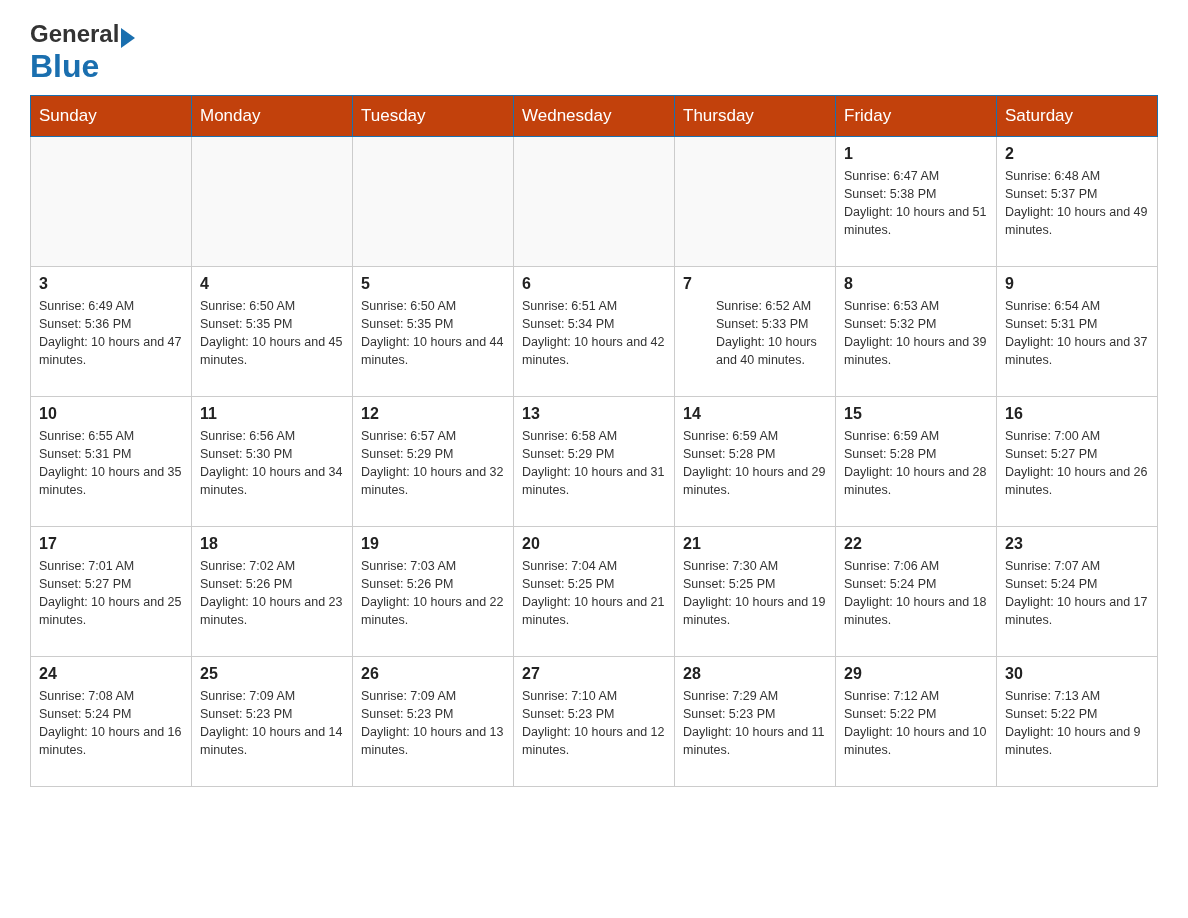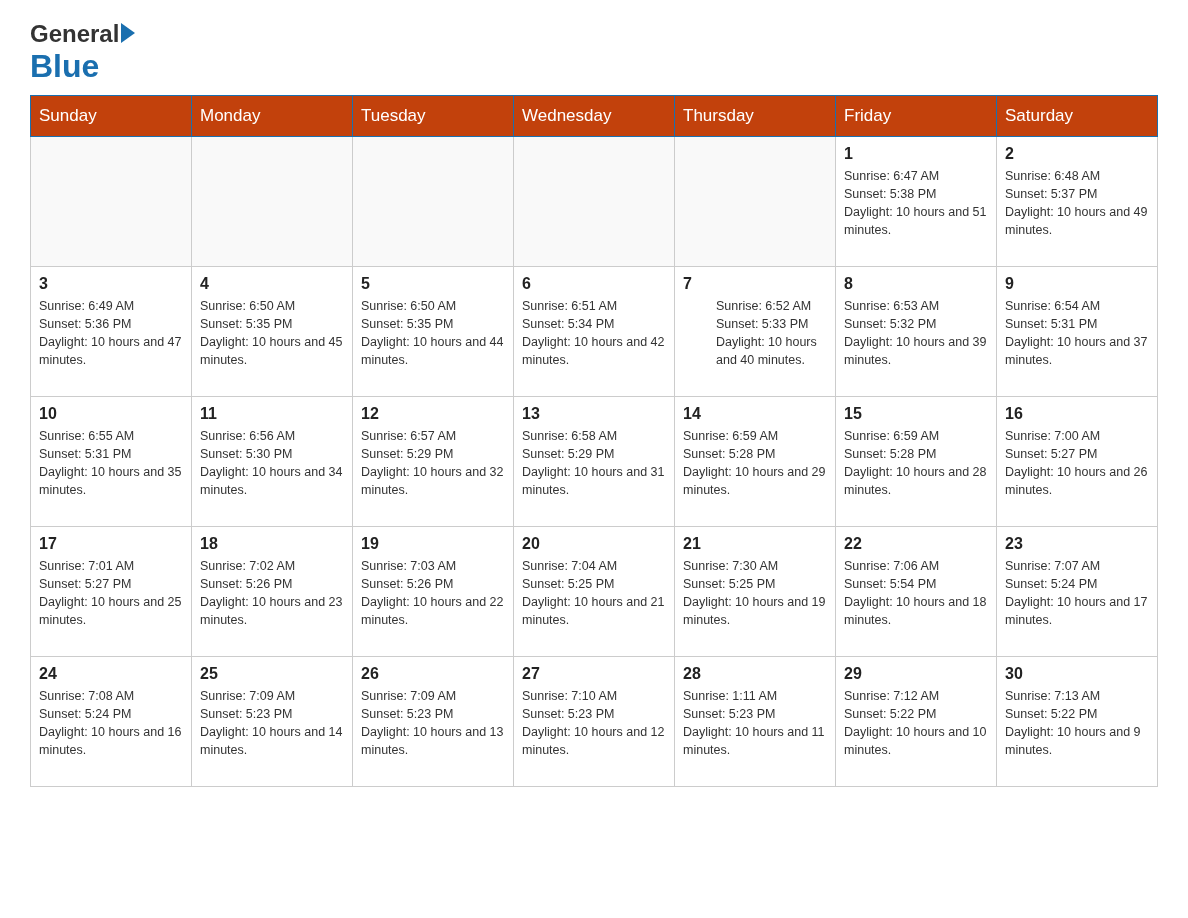--- a/index.html
+++ b/index.html
@@ -67,21 +67,21 @@
       margin-bottom: 4px;
       display: block;
     }
     .day-info {
       font-size: 12.5px;
       color: #333;
       line-height: 1.45;
     }
     .logo-row {
       display: flex;
-      align-items: center;
+      align-items: flex-end;
     }
     .logo-general {
       font-size: 24px;
       font-weight: bold;
       color: #333;
     }
     .logo-blue-text {
       font-size: 32px;
       font-weight: bold;
       color: #1a6faf;
@@ -264,21 +264,21 @@
         </td>
         <td>
           <span class="day-num">21</span>
           <div class="day-info" style="white-space: pre-line;">Sunrise: 7:30 AM
 Sunset: 5:25 PM
 Daylight: 10 hours and 19 minutes.</div>
         </td>
         <td>
           <span class="day-num">22</span>
           <div class="day-info" style="white-space: pre-line;">Sunrise: 7:06 AM
-Sunset: 5:54 PM
+Sunset: 5:24 PM
 Daylight: 10 hours and 18 minutes.</div>
         </td>
         <td>
           <span class="day-num">23</span>
           <div class="day-info" style="white-space: pre-line;">Sunrise: 7:07 AM
 Sunset: 5:24 PM
 Daylight: 10 hours and 17 minutes.</div>
         </td>
       </tr>
       <tr>
@@ -301,21 +301,21 @@
 Daylight: 10 hours and 13 minutes.</div>
         </td>
         <td>
           <span class="day-num">27</span>
           <div class="day-info" style="white-space: pre-line;">Sunrise: 7:10 AM
 Sunset: 5:23 PM
 Daylight: 10 hours and 12 minutes.</div>
         </td>
         <td>
           <span class="day-num">28</span>
-          <div class="day-info" style="white-space: pre-line;">Sunrise: 1:11 AM
+          <div class="day-info" style="white-space: pre-line;">Sunrise: 7:29 AM
 Sunset: 5:23 PM
 Daylight: 10 hours and 11 minutes.</div>
         </td>
         <td>
           <span class="day-num">29</span>
           <div class="day-info" style="white-space: pre-line;">Sunrise: 7:12 AM
 Sunset: 5:22 PM
 Daylight: 10 hours and 10 minutes.</div>
         </td>
         <td>

